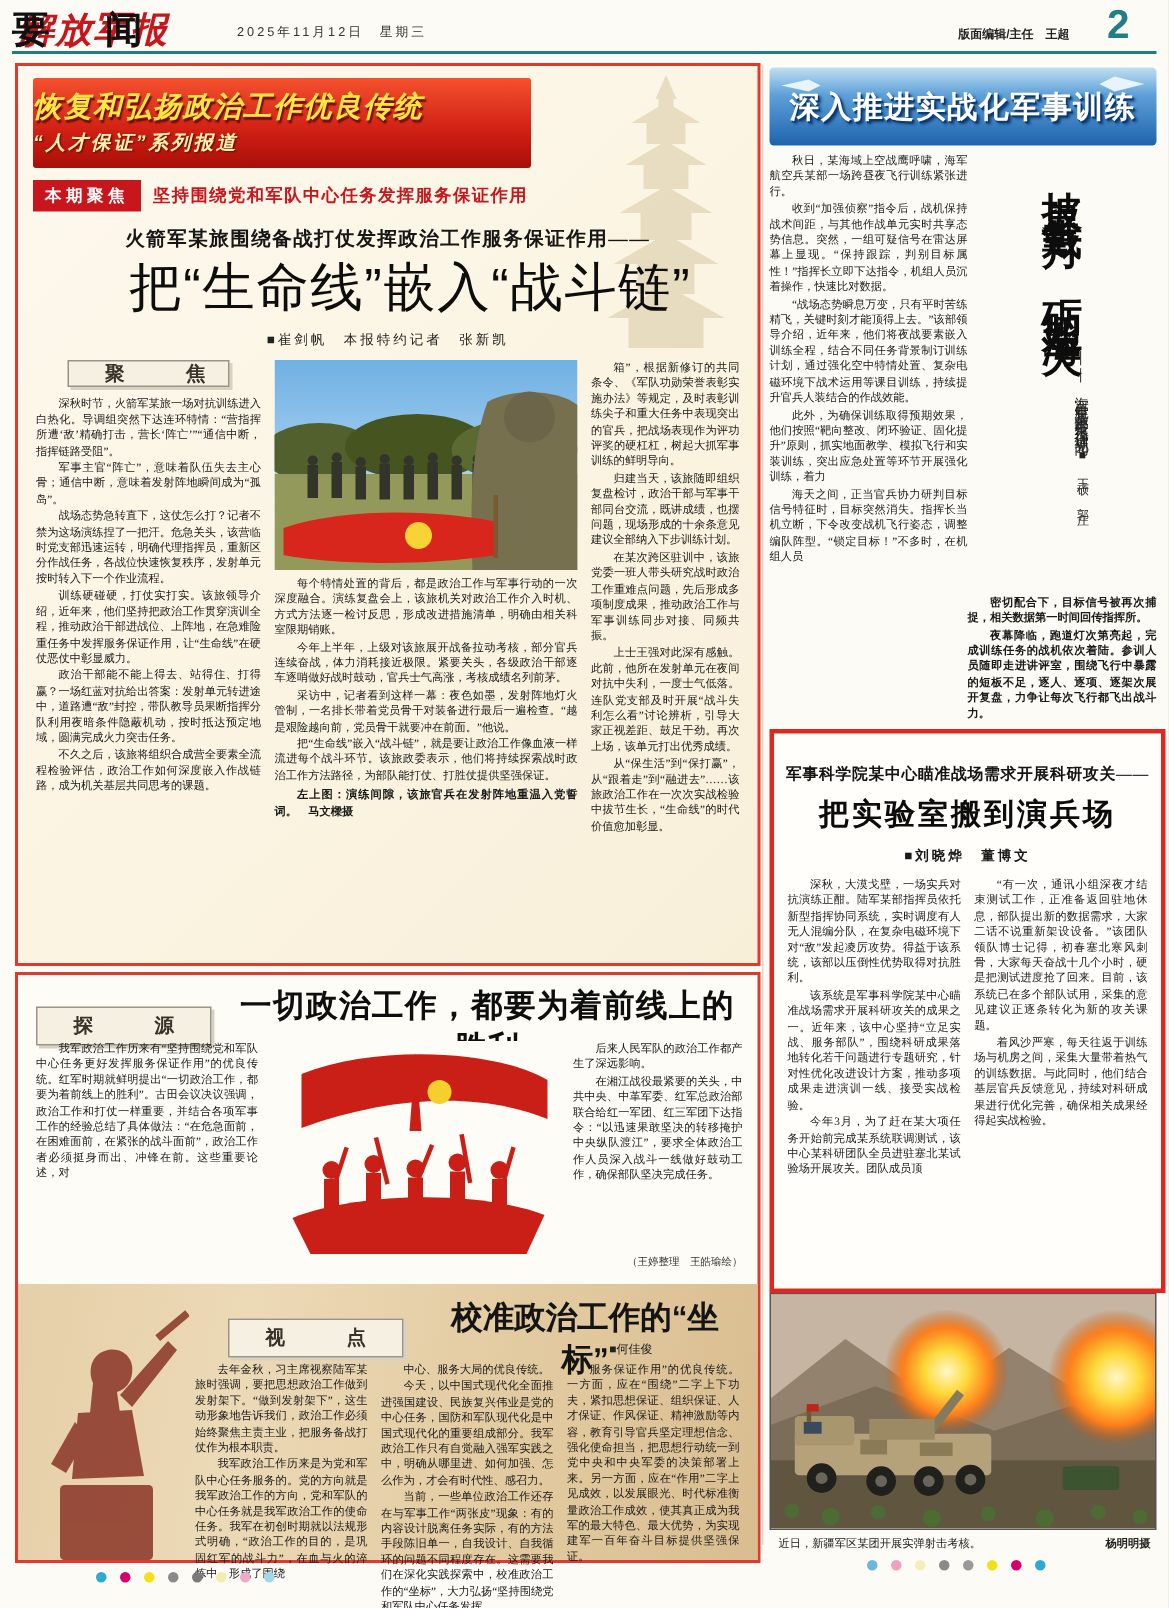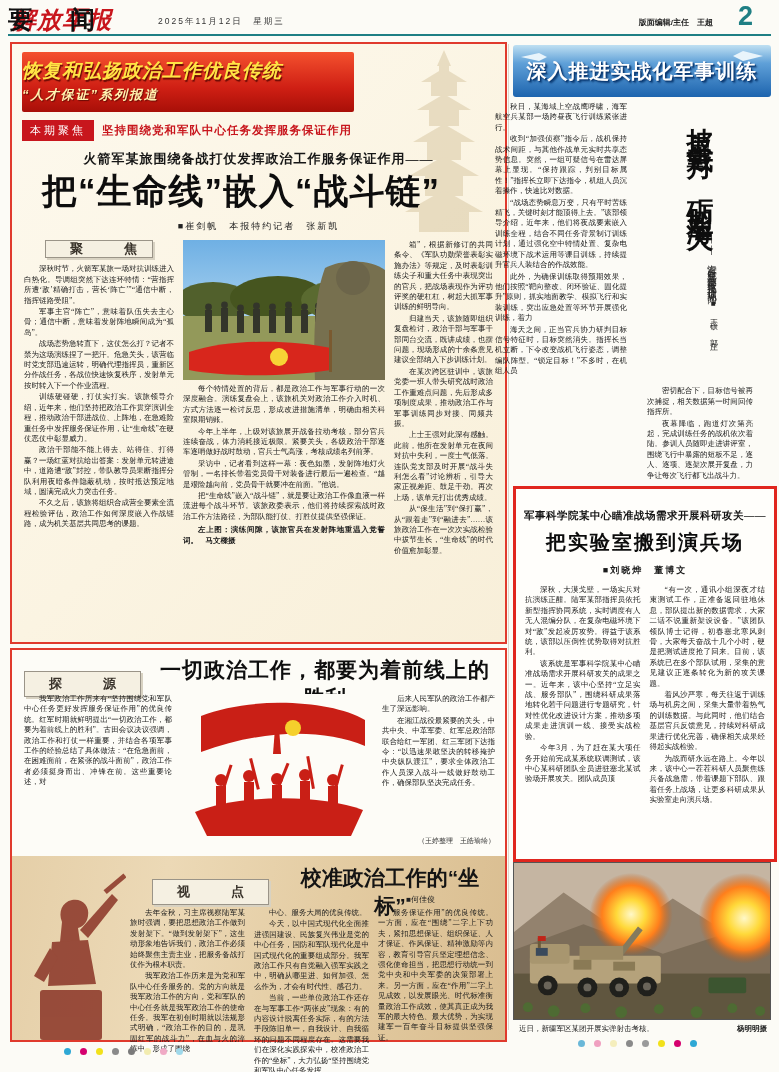--- a/index.html
+++ b/index.html
@@ -20,24 +20,24 @@
   
   .focus-box{position:absolute;left:10px;top:42px;width:493px;height:598px;border:2px solid #e03a2d;
              background:linear-gradient(135deg,#fdf9ee 0%,#fbf4e2 55%,#f8efd9 100%);}
   .pagoda{position:absolute;right:6px;top:4px;opacity:.55;}
   .banner{position:absolute;left:10px;top:8px;width:332px;height:60px;
           background:linear-gradient(180deg,#f4512e 0%,#cf1f14 60%,#a80f08 100%);border-radius:2px;
           color:#ffe545;font-weight:900;font-style:italic;}
   .banner .l1{font-size:19px;letter-spacing:1px;margin-top:6px;text-shadow:1px 2px 1px #6b0b05;}
   .banner .l2{font-size:13px;letter-spacing:2px;margin-top:2px;color:#fff3b0;text-shadow:1px 1px 1px #6b0b05;}
   .focus-row{position:absolute;left:10px;top:76px;display:flex;align-items:center;gap:8px;}
-  .focus-label{background:#c8161d;color:#fff;font-size:11px;font-weight:normal;padding:3px 8px;letter-spacing:3px;}
+  .focus-label{background:#c8161d;color:#fff;font-size:11px;font-weight:bold;padding:3px 8px;letter-spacing:3px;}
   .focus-slogan{color:#c8161d;font-size:11.5px;font-weight:bold;letter-spacing:1px;}
   .kicker{position:absolute;left:0;right:0;top:106px;text-align:center;font:bold 13px "Liberation Serif",serif;color:#161616;letter-spacing:1px;}
-  .big-title{position:absolute;left:0;right:0;top:124px;font-size:35px;font-weight:700;color:#0d0d0d;letter-spacing:1px;margin-left:30px;}
+  .big-title{position:absolute;left:0;right:0;top:124px;text-align:center;font-size:35px;font-weight:400;color:#0d0d0d;letter-spacing:1px;margin-left:30px;}
   .byline{position:absolute;left:0;right:0;top:176px;text-align:center;font-size:9px;color:#222;letter-spacing:2px;}
   .focus-content{position:absolute;left:12px;top:196px;right:12px;bottom:10px;display:flex;gap:9px;}
   .fc1{width:150px;} .fc2{width:202px;} .fc3{flex:1;}
   .fc1 .tag{margin:0 auto 6px;display:block;width:86px;text-align:center;}
   .photo1{width:202px;height:140px;display:block;margin-bottom:4px;}
   .photo-note{font-weight:bold;text-indent:2em;margin-top:3px;}
   
   .bottom-box{position:absolute;left:10px;top:648px;width:493px;height:390px;border:2px solid #e03a2d;background:#fdfcf7;}
   .explore{position:absolute;left:0;top:0;width:100%;height:202px;}
   .explore-head{position:absolute;left:12px;top:6px;right:12px;display:flex;align-items:center;gap:16px;}
@@ -56,28 +56,28 @@
   .vp-cols{position:absolute;left:118px;top:52px;right:12px;bottom:8px;display:flex;gap:9px;}
   .vp-cols>div{flex:1;}
   
   .divider{position:absolute;left:508px;top:44px;width:1px;height:986px;background:#ddd8cc;}
   .blue-banner{position:absolute;left:513px;top:45px;width:258px;height:52px;border-radius:3px;
                background:linear-gradient(180deg,#bfe0f2 0%,#5fa0d8 35%,#1d64ae 100%);
                display:flex;align-items:center;justify-content:center;overflow:hidden;}
   .blue-banner span{font-size:20px;font-weight:900;color:#fff;letter-spacing:1px;
                text-shadow:1px 1px 0 #0b3a73,2px 2px 2px #0b3a73;}
   .jet{position:absolute;fill:#e8f4fb;}
-  .navy{position:absolute;left:495px;top:102px;width:258px;height:380px;display:flex;gap:20px;}
+  .navy{position:absolute;left:513px;top:102px;width:258px;height:380px;display:flex;gap:0;}
   .navy-c1{width:132px;}
   .navy-right{flex:1;display:flex;flex-direction:column;}
   .v-head{writing-mode:vertical-rl;height:300px;margin:4px auto 0;display:flex;gap:6px;}
   .v-title{font-size:27px;font-weight:900;color:#0d0d0d;letter-spacing:9px;}
   .v-sub{font-size:9.5px;color:#222;letter-spacing:2px;margin-top:14px;}
   .v-by{font-size:8px;color:#222;letter-spacing:4px;margin-top:4px;}
-  .navy-c2{margin-top:2px;}
+  .navy-c2{margin-top:2px;font-weight:bold;}
   
   .lab-box{position:absolute;left:513px;top:486px;width:258px;height:370px;border:3px solid #e0261e;background:#fffefb;}
   .lab-kicker{margin-top:20px;text-align:center;font:bold 10.5px "Liberation Serif",serif;color:#141414;letter-spacing:.5px;}
   .lab-title{text-align:center;font-size:20px;font-weight:900;color:#0c0c0c;letter-spacing:2px;margin-top:6px;}
   .lab-byline{text-align:center;font-size:9px;font-weight:bold;color:#1a1a1a;margin-top:8px;letter-spacing:2px;}
   .lab-cols{display:flex;gap:9px;margin:8px 9px 0;}
   .lab-cols>div{flex:1;}
   
   .photo2{position:absolute;left:513px;top:862px;width:258px;height:158px;border:1px solid #555;box-sizing:border-box;}
   .photo2 svg{display:block;width:100%;height:100%;}
@@ -336,21 +336,20 @@
           <div>
             <p class="p">深秋，大漠戈壁，一场实兵对抗演练正酣。陆军某部指挥员依托新型指挥协同系统，实时调度有人无人混编分队，在复杂电磁环境下对“敌”发起凌厉攻势。得益于该系统，该部以压倒性优势取得对抗胜利。</p>
             <p class="p">该系统是军事科学院某中心瞄准战场需求开展科研攻关的成果之一。近年来，该中心坚持“立足实战、服务部队”，围绕科研成果落地转化若干问题进行专题研究，针对性优化改进设计方案，推动多项成果走进演训一线、接受实战检验。</p>
             <p class="p">今年3月，为了赶在某大项任务开始前完成某系统联调测试，该中心某科研团队全员进驻塞北某试验场开展攻关。团队成员顶</p>
           </div>
         </div>
       <div class="tcol">
           <div>
             <p class="p">“有一次，通讯小组深夜才结束测试工作，正准备返回驻地休息，部队提出新的数据需求，大家二话不说重新架设设备。”该团队领队博士记得，初春塞北寒风刺骨，大家每天奋战十几个小时，硬是把测试进度抢了回来。目前，该系统已在多个部队试用，采集的意见建议正逐条转化为新的攻关课题。</p>
             <p class="p">着风沙严寒，每天往返于训练场与机房之间，采集大量带着热气的训练数据。与此同时，他们结合基层官兵反馈意见，持续对科研成果进行优化完善，确保相关成果经得起实战检验。</p>
-            <p class="p">为战而研永远在路上。今年以来，该中心一茬茬科研人员聚焦练兵备战急需，带着课题下部队、跟着任务上战场，让更多科研成果从实验室走向演兵场。</p>
           </div>
         </div>
     </div>
   </div>
 
   <div class="photo2">
     <svg viewBox="0 0 258 158" preserveAspectRatio="none">
       <defs>
         <radialGradient id="fb">
             <stop offset="0" stop-color="#fff8c8"></stop>

